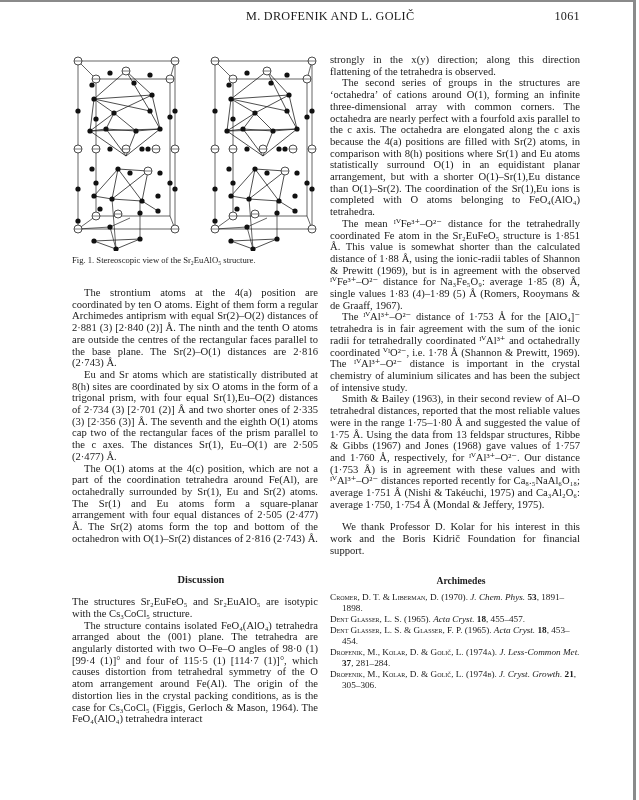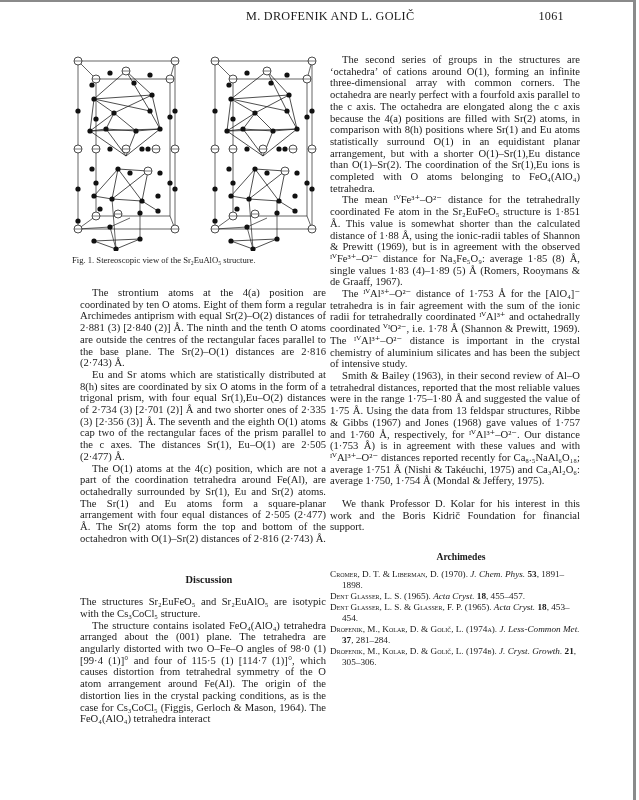--- a/index.html
+++ b/index.html
@@ -1,22 +1,22 @@
 <!DOCTYPE html>
 <html><head>
 <meta charset="utf-8">
 <style>
   html,body{margin:0;padding:0;background:#fff;}
   body{width:639px;height:800px;position:relative;overflow:hidden;font-family:"Liberation Serif","DejaVu Serif",serif;color:#1a1a1a;}
   .frame{position:absolute;left:0;top:0;width:636px;height:800px;border-top:2px solid #8a8a8a;border-right:3px solid #8a8a8a;box-sizing:border-box;}
   .running-head{position:absolute;top:9px;left:0;width:580px;font-size:12.2px;letter-spacing:0.3px;}
   .running-head .authors{position:absolute;left:246px;}
-  .running-head .pageno{position:absolute;right:16px;font-family:Liberation Serif, serif;}
+  .running-head .pageno{position:absolute;right:0;font-family:Liberation Serif, serif;}
   .col{position:absolute;font-size:10.6px;line-height:11.7px;text-align:justify;hyphens:manual;}
-  .col.left{left:72px;width:246px;margin-left:8px;}
+  .col.left{left:72px;width:246px;}
   .col.right{left:330px;width:250px;top:54px;}
   .col p{margin:0;text-indent:12px;}
   .col p.noind{text-indent:0;}
   .figure{position:absolute;left:70px;top:51px;width:248px;height:200px;}
   .caption{position:absolute;left:72px;top:255px;width:246px;text-align:left;font-size:8.6px;}
   .heading{text-align:center;font-weight:bold;font-size:10.4px;margin:0;}
   .refs{font-size:9.2px;line-height:11px;}
   .refs .ref{padding-left:12px;text-indent:-12px;margin:0;text-align:left;}
   .sc{font-variant:small-caps;margin-top:30px;}
   i{font-style:italic;}
@@ -262,20 +262,21 @@
   <p>Eu and Sr atoms which are statistically distributed at 8(h) sites are coordinated by six O atoms in the form of a trigonal prism, with four equal Sr(1),Eu–O(2) distances of 2·734 (3) [2·701 (2)] Å and two shorter ones of 2·335 (3) [2·356 (3)] Å. The seventh and the eighth O(1) atoms cap two of the rectangular faces of the prism parallel to the c axes. The distances Sr(1), Eu–O(1) are 2·505 (2·477) Å.</p>
   <p>The O(1) atoms at the 4(c) position, which are not a part of the coordination tetrahedra around Fe(Al), are octahedrally surrounded by Sr(1), Eu and Sr(2) atoms. The Sr(1) and Eu atoms form a square-planar arrangement with four equal distances of 2·505 (2·477) Å. The Sr(2) atoms form the top and bottom of the octahedron with O(1)–Sr(2) distances of 2·816 (2·743) Å.</p>
   <div style="height:30px"></div>
   <p class="heading">Discussion</p>
   <div style="height:10px"></div>
   <p class="noind">The structures Sr₂EuFeO₅ and Sr₂EuAlO₅ are isotypic with the Cs₃CoCl₅ structure.</p>
   <p>The structure contains isolated FeO₄(AlO₄) tetrahedra arranged about the (001) plane. The tetrahedra are angularly distorted with two O–Fe–O angles of 98·0 (1) [99·4 (1)]° and four of 115·5 (1) [114·7 (1)]°, which causes distortion from tetrahedral symmetry of the O atom arrangement around Fe(Al). The origin of the distortion lies in the crystal packing conditions, as is the case for Cs₃CoCl₅ (Figgis, Gerloch &amp; Mason, 1964). The FeO₄(AlO₄) tetrahedra interact</p>
 </div>
 
 <div class="col right">
+  <p class="noind">strongly in the x(y) direction; along this direction flattening of the tetrahedra is observed.</p>
   <p>The second series of groups in the structures are ‘octahedra’ of cations around O(1), forming an infinite three-dimensional array with common corners. The octahedra are nearly perfect with a fourfold axis parallel to the c axis. The octahedra are elongated along the c axis because the 4(a) positions are filled with Sr(2) atoms, in comparison with 8(h) positions where Sr(1) and Eu atoms statistically surround O(1) in an equidistant planar arrangement, but with a shorter O(1)–Sr(1),Eu distance than O(1)–Sr(2). The coordination of the Sr(1),Eu ions is completed with O atoms belonging to FeO₄(AlO₄) tetrahedra.</p>
   <p>The mean ᴵⱽFe³⁺–O²⁻ distance for the tetrahedrally coordinated Fe atom in the Sr₂EuFeO₅ structure is 1·851 Å. This value is somewhat shorter than the calculated distance of 1·88 Å, using the ionic-radii tables of Shannon &amp; Prewitt (1969), but is in agreement with the observed ᴵⱽFe³⁺–O²⁻ distance for Na₃Fe₅O₉: average 1·85 (8) Å, single values 1·83 (4)–1·89 (5) Å (Romers, Rooymans &amp; de Graaff, 1967).</p>
   <p>The ᴵⱽAl³⁺–O²⁻ distance of 1·753 Å for the [AlO₄]⁻ tetrahedra is in fair agreement with the sum of the ionic radii for tetrahedrally coordinated ᴵⱽAl³⁺ and octahedrally coordinated ⱽᴵO²⁻, i.e. 1·78 Å (Shannon &amp; Prewitt, 1969). The ᴵⱽAl³⁺–O²⁻ distance is important in the crystal chemistry of aluminium silicates and has been the subject of intensive study.</p>
   <p>Smith &amp; Bailey (1963), in their second review of Al–O tetrahedral distances, reported that the most reliable values were in the range 1·75–1·80 Å and suggested the value of 1·75 Å. Using the data from 13 feldspar structures, Ribbe &amp; Gibbs (1967) and Jones (1968) gave values of 1·757 and 1·760 Å, respectively, for ᴵⱽAl³⁺–O²⁻. Our distance (1·753 Å) is in agreement with these values and with ᴵⱽAl³⁺–O²⁻ distances reported recently for Ca₈.₅NaAl₆O₁₈; average 1·751 Å (Nishi &amp; Takéuchi, 1975) and Ca₃Al₂O₆: average 1·750, 1·754 Å (Mondal &amp; Jeffery, 1975).</p>
   <div style="height:11px"></div>
   <p>We thank Professor D. Kolar for his interest in this work and the Boris Kidrič Foundation for financial support.</p>
   <div style="height:18px"></div>
   <p class="heading" style="font-size:9.6px">Archimedes</p>
   <div style="height:6px"></div>
   <div class="refs" id="refs">

